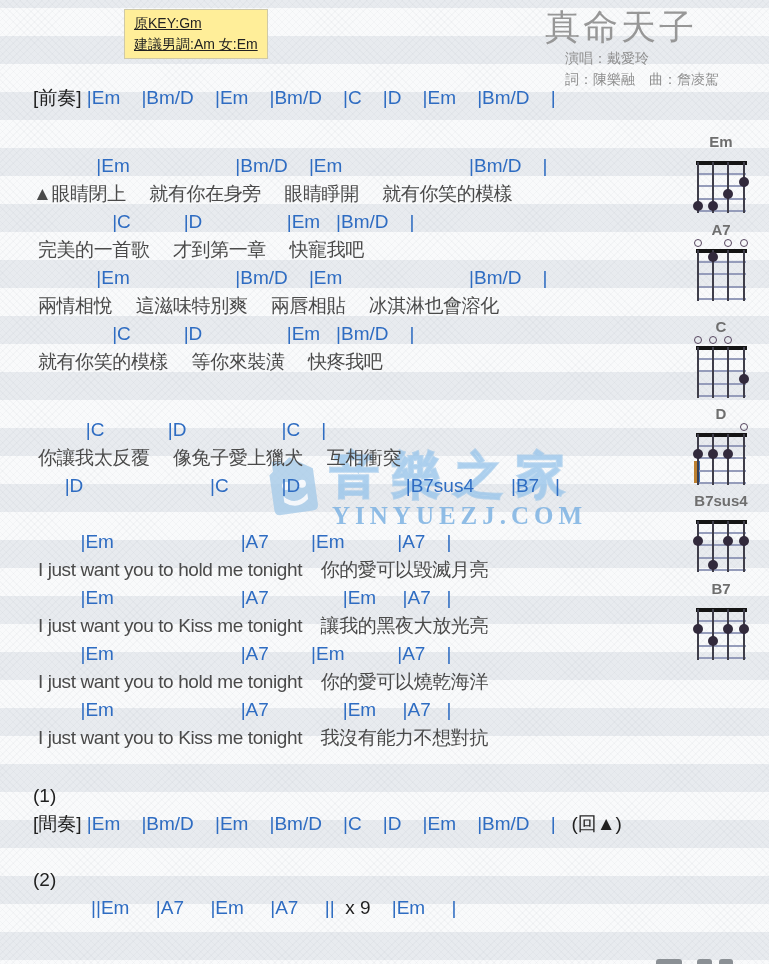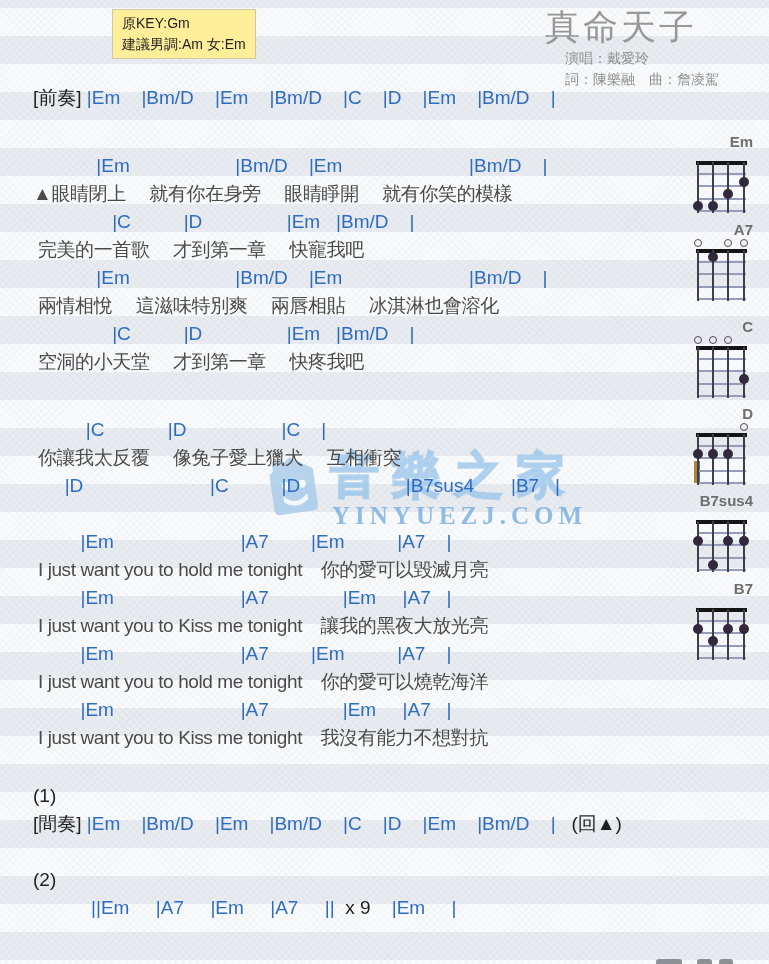--- a/index.html
+++ b/index.html
@@ -12,24 +12,25 @@
     background-color:#f7f8fa;
     background-image:
       repeating-linear-gradient(45deg, rgba(110,120,135,0.045) 0 1px, transparent 1px 5px),
       repeating-linear-gradient(-45deg, rgba(110,120,135,0.045) 0 1px, transparent 1px 5px),
       linear-gradient(180deg, #e8ebef 0 28px, #f9fafb 28px 56px);
     background-size:auto,auto,100% 56px;
     background-position:0 0,0 0,0 36px;
   }
   
   .keybox{
-    position:absolute;left:112px;top:9px;
+    position:absolute;left:124px;top:9px;
     background:#ffee99;border:1px solid #cfcabx; border:1px solid #cfc9a8;
     padding:3px 9px;font-size:14px;line-height:21px;color:#222;
     white-space:nowrap;
+    text-decoration:underline;
   }
   .title{
     position:absolute;left:0;right:72px;top:4px;margin:0;
     text-align:right;font-size:35px;font-weight:400;
     color:#979797;letter-spacing:3px;white-space:nowrap;
   }
   .credits{
     position:absolute;left:565px;top:48px;
     font-size:14px;line-height:21px;color:#8e8e8e;white-space:nowrap;
   }
@@ -51,21 +52,21 @@
     color:rgba(158,203,239,0.40);
     -webkit-text-stroke:2px rgba(140,190,232,0.55);
   }
   .wm-domain{
     position:absolute;left:70px;top:53px;
     font-family:"Liberation Serif",serif;
     font-size:25px;font-weight:700;letter-spacing:5px;
     color:rgba(125,178,226,0.85);white-space:nowrap;
   }
   
-  .diagram{position:absolute;left:689px;width:64px;text-align:right;z-index:2;}
+  .diagram{position:absolute;left:689px;width:64px;text-align:center;z-index:2;}
   .dg-label{font-size:15px;font-weight:700;color:#6e6e6e;height:17px;line-height:17px;}
   .dg-circles{position:relative;height:11px;}
   .dg-open{position:absolute;top:1px;width:8px;height:8px;border:1.5px solid #55455e;border-radius:50%;box-sizing:border-box;background:transparent;}
   .dg-grid{position:relative;width:48px;height:52px;margin:0 auto;}
   .dg-nut{position:absolute;top:0;left:-1px;width:51px;height:4px;background:#141414;}
   .dg-fret{position:absolute;left:0;width:49px;height:2px;background:#959cba;}
   .dg-string{position:absolute;top:1px;width:2px;height:51px;background:#3f3e4a;}
   .dg-dot{position:absolute;width:10px;height:10px;border-radius:50%;background:#322a3c;}
   
   .twotone{position:absolute;left:694px;top:461px;height:22px;z-index:1;display:flex;}
@@ -108,21 +109,21 @@
 
   <div class="sheet" id="sheet">
       <div class="line"><span class="seg-label">[前奏] </span><span class="seg-chord">|Em    |Bm/D    |Em    |Bm/D    |C    |D    |Em    |Bm/D    |</span></div>
       <div class="line" style="margin-top: 40px;"><span class="seg-chord">            |Em                    |Bm/D    |Em                        |Bm/D    |</span></div>
       <div class="line"><span class="seg-lyric">▲眼睛閉上　 就有你在身旁　 眼睛睜開　 就有你笑的模樣</span></div>
       <div class="line"><span class="seg-chord">               |C          |D                |Em   |Bm/D    |</span></div>
       <div class="line"><span class="seg-lyric"> 完美的一首歌　 才到第一章　 快寵我吧</span></div>
       <div class="line"><span class="seg-chord">            |Em                    |Bm/D    |Em                        |Bm/D    |</span></div>
       <div class="line"><span class="seg-lyric"> 兩情相悅　 這滋味特別爽　 兩唇相貼　 冰淇淋也會溶化</span></div>
       <div class="line"><span class="seg-chord">               |C          |D                |Em   |Bm/D    |</span></div>
-      <div class="line"><span class="seg-lyric"> 空洞的小天堂　 才到第一章　 快疼我吧</span></div>
+      <div class="line"><span class="seg-lyric"> 就有你笑的模樣　 等你來裝潢　 快疼我吧</span></div>
       <div class="line" style="margin-top: 40px;"><span class="seg-chord">          |C            |D                  |C    |</span></div>
       <div class="line"><span class="seg-lyric"> 你讓我太反覆　 像兔子愛上獵犬　 互相衝突</span></div>
       <div class="line"><span class="seg-chord">      |D                        |C          |D                    |B7sus4       |B7   |</span></div>
       <div class="line" style="margin-top: 28px;"><span class="seg-chord">         |Em                        |A7        |Em          |A7    |</span></div>
       <div class="line"><span class="seg-lyric"> I just want you to hold me tonight　你的愛可以毀滅月亮</span></div>
       <div class="line"><span class="seg-chord">         |Em                        |A7              |Em     |A7   |</span></div>
       <div class="line"><span class="seg-lyric"> I just want you to Kiss me tonight　讓我的黑夜大放光亮</span></div>
       <div class="line"><span class="seg-chord">         |Em                        |A7        |Em          |A7    |</span></div>
       <div class="line"><span class="seg-lyric"> I just want you to hold me tonight　你的愛可以燒乾海洋</span></div>
       <div class="line"><span class="seg-chord">         |Em                        |A7              |Em     |A7   |</span></div>

